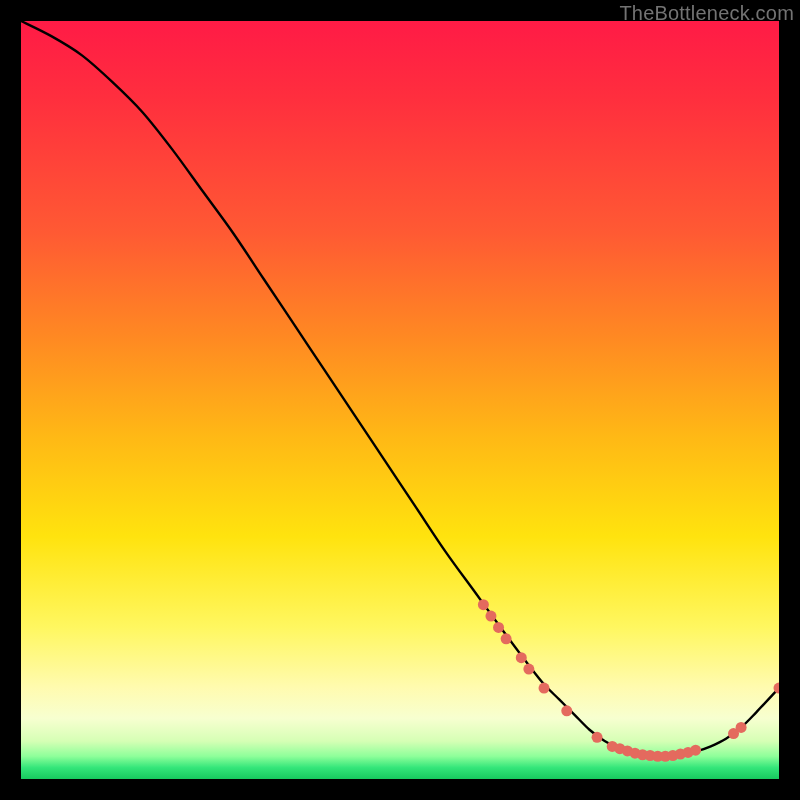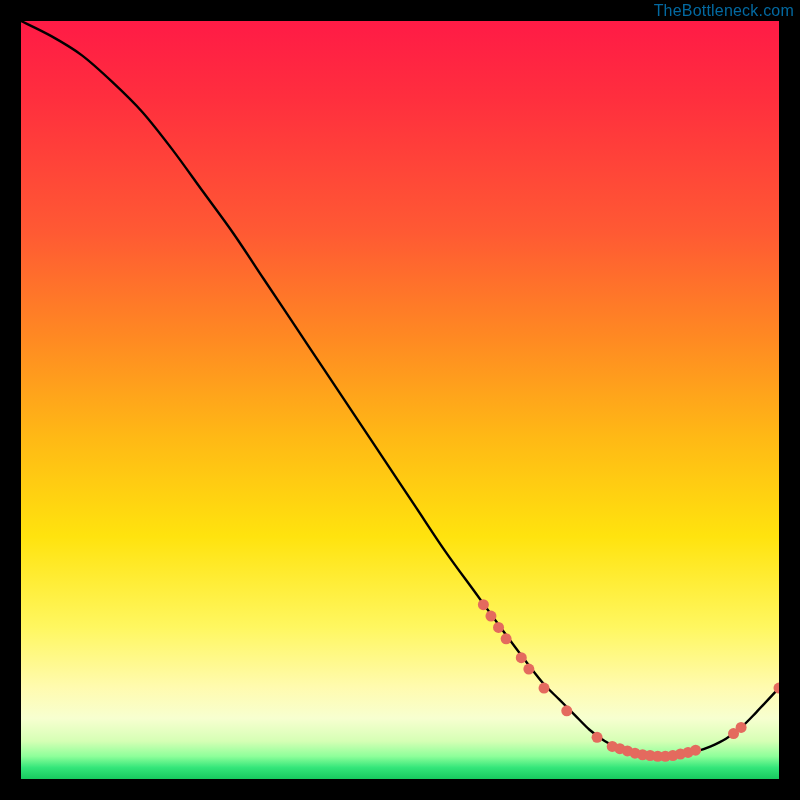--- a/index.html
+++ b/index.html
@@ -38,22 +38,22 @@
       #d6ffb5 95%,
       #8eff9a 97%,
       #34e67a 98.5%,
       #17c95e 100%
     );
   }
   .watermark {
     position: absolute;
     top: 2px;
     right: 6px;
-    color: #0369a1;
-    font-size: 16px;
+    color: #737373;
+    font-size: 20px;
     letter-spacing: 0.2px;
     user-select: none;
   }
   svg.curve {
     position: absolute;
     left: 0;
     top: 0;
     width: 758px;
     height: 758px;
   }

